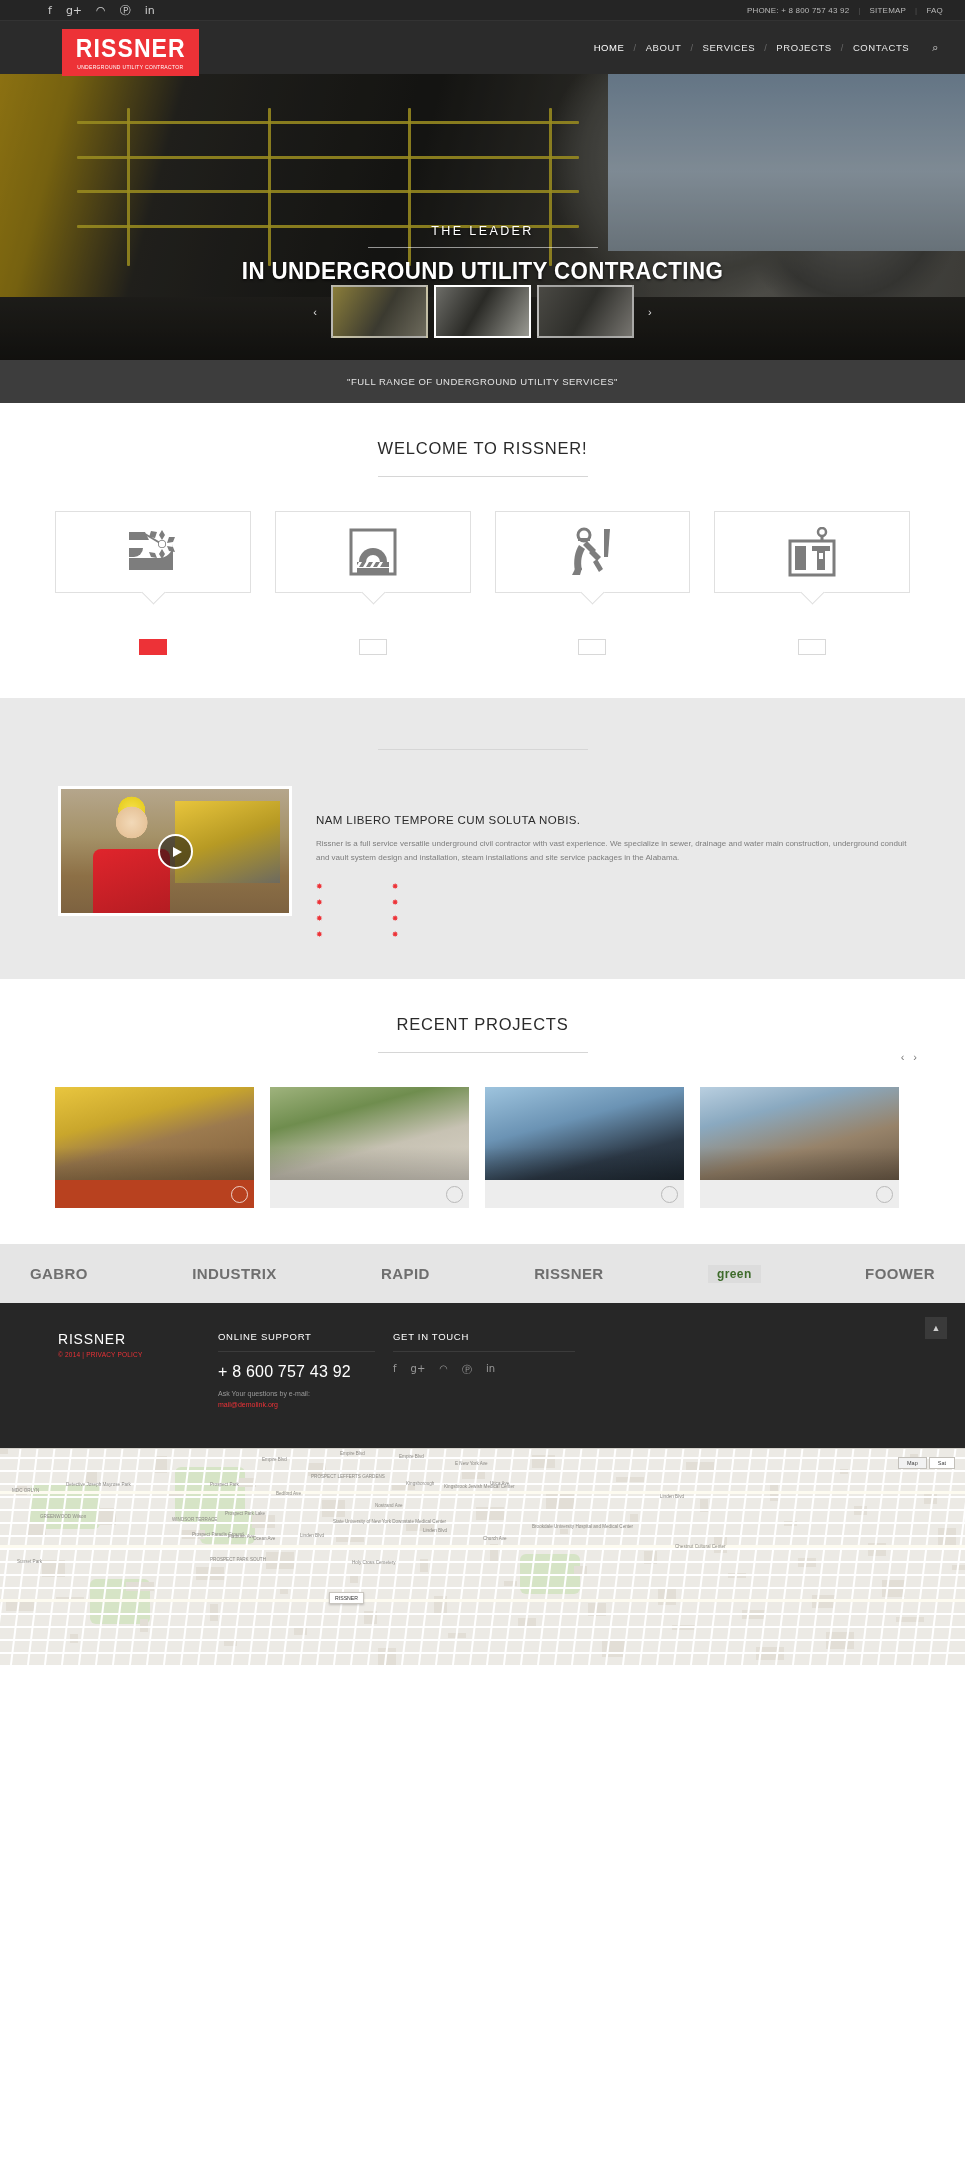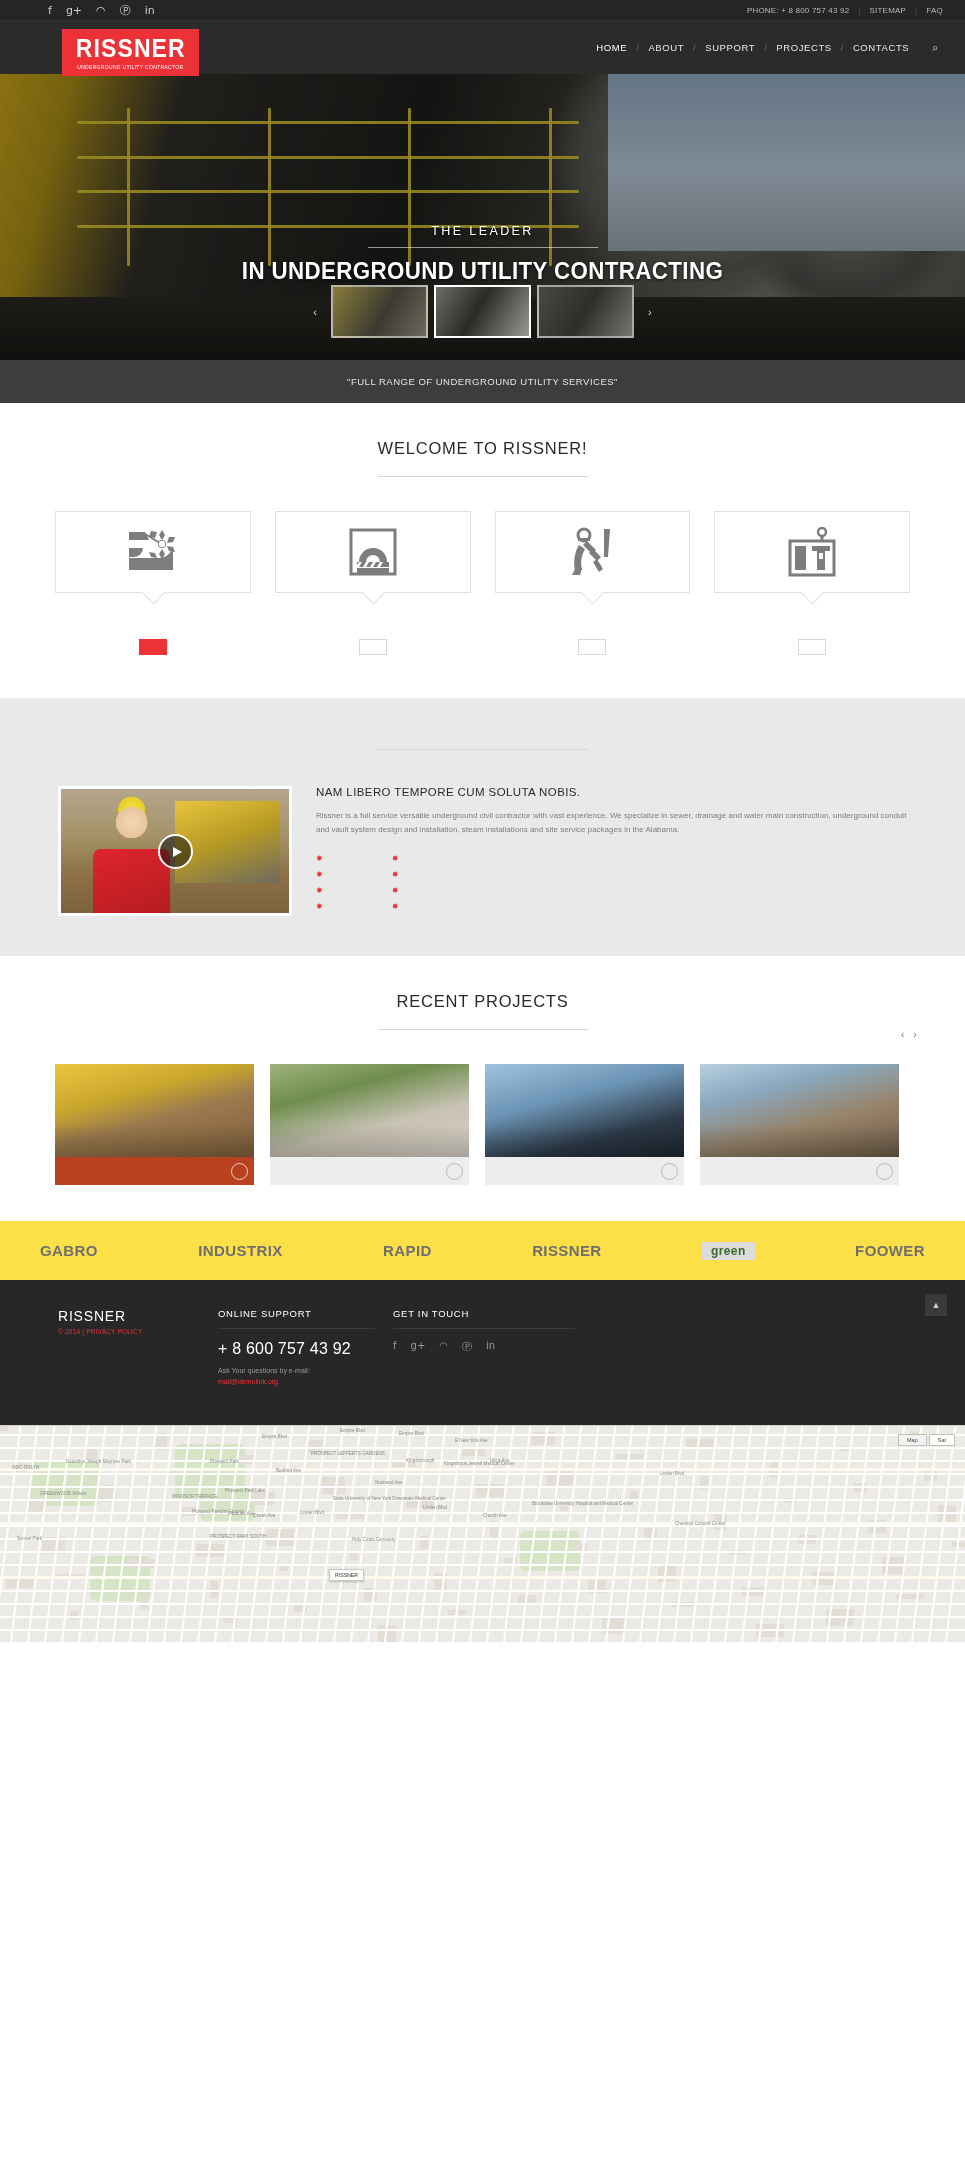--- a/index.html
+++ b/index.html
@@ -165,21 +165,21 @@
   }
   .play {
     position:absolute; left:50%; top:50%; width:35px; height:35px; margin:-17px 0 0 -17px;
     border:2px solid #fff; border-radius:50%; background:rgba(20,20,20,.55);
     display:flex; align-items:center; justify-content:center; cursor:pointer;
   }
   .play:after {
     content:""; border-left:9px solid #fff; border-top:5.5px solid transparent;
     border-bottom:5.5px solid transparent; margin-left:3px;
   }
-  .offer-right { flex:1; }
+  .offer-right { flex:1;margin-top:28px; }
   .offer-h {
     font-size:11.5px; color:#2a2a2a; letter-spacing:.4px;
     font-family:"Liberation Sans Narrow","Liberation Sans",sans-serif;
     text-transform:uppercase;
   }
   .offer-p { margin-top:11px; font-size:8px; line-height:1.75; color:#7d7d7d; }
   .offer-lists { display:flex; gap:62px; margin-top:18px; }
   .olist { display:flex; flex-direction:column; gap:8px; }
   .oitem { display:flex; align-items:center; gap:7px; font-size:8px; color:#6f6f6f; }
   .gear { color:#ed3237; font-size:8px; line-height:1; }
@@ -215,22 +215,22 @@
   .proj-cap.red .cap-t { color:#fff; }
   .circ-arr {
     width:17px; height:17px; border-radius:50%; border:1px solid #b9b9b9;
     display:flex; align-items:center; justify-content:center; font-size:8px;
     color:#6a6a6a; cursor:pointer; background:#ededed;
   }
   .proj-cap.red .circ-arr { border-color:rgba(255,255,255,.75); color:#fff; background:transparent; }
 
   
   .partners {
-    height:59px; background:#fde047; display:flex; align-items:center;
-    justify-content:space-between; padding:0 40px;
+    height:59px; background:#e5e5e5; display:flex; align-items:center;
+    justify-content:space-between; padding:0 30px;
   }
   .partner {
     color:#6f6f6f; font-size:15px; letter-spacing:.4px; font-weight:bold;
     font-family:"Liberation Sans Narrow","Liberation Sans",sans-serif; cursor:pointer;
     display:flex; align-items:center; gap:4px;
   }
   .partner.green-box {
     background:#dcdcdc; color:#3e6b2b; font-size:12px; padding:2px 9px; font-weight:bold;justify-content:flex-end;
   }
 
@@ -314,21 +314,21 @@
   <div class="header">
     <div class="logo">
       <div class="lname">RISSNER</div>
       <div class="ltag">UNDERGROUND UTILITY CONTRACTOR</div>
     </div>
     <div class="nav" id="main-nav">
         <a href="#" class="active">HOME</a>
         <span class="ndiv">/</span>
         <a href="#">ABOUT</a>
         <span class="ndiv">/</span>
-        <a href="#">SUPPORT</a>
+        <a href="#">SERVICES</a>
         <span class="ndiv">/</span>
         <a href="#">PROJECTS</a>
         <span class="ndiv">/</span>
         <a href="#">CONTACTS</a>
         <span class="search-ic">⌕</span>
       </div>
   </div>
 
   <div class="hero">
     <div class="hero-img">

